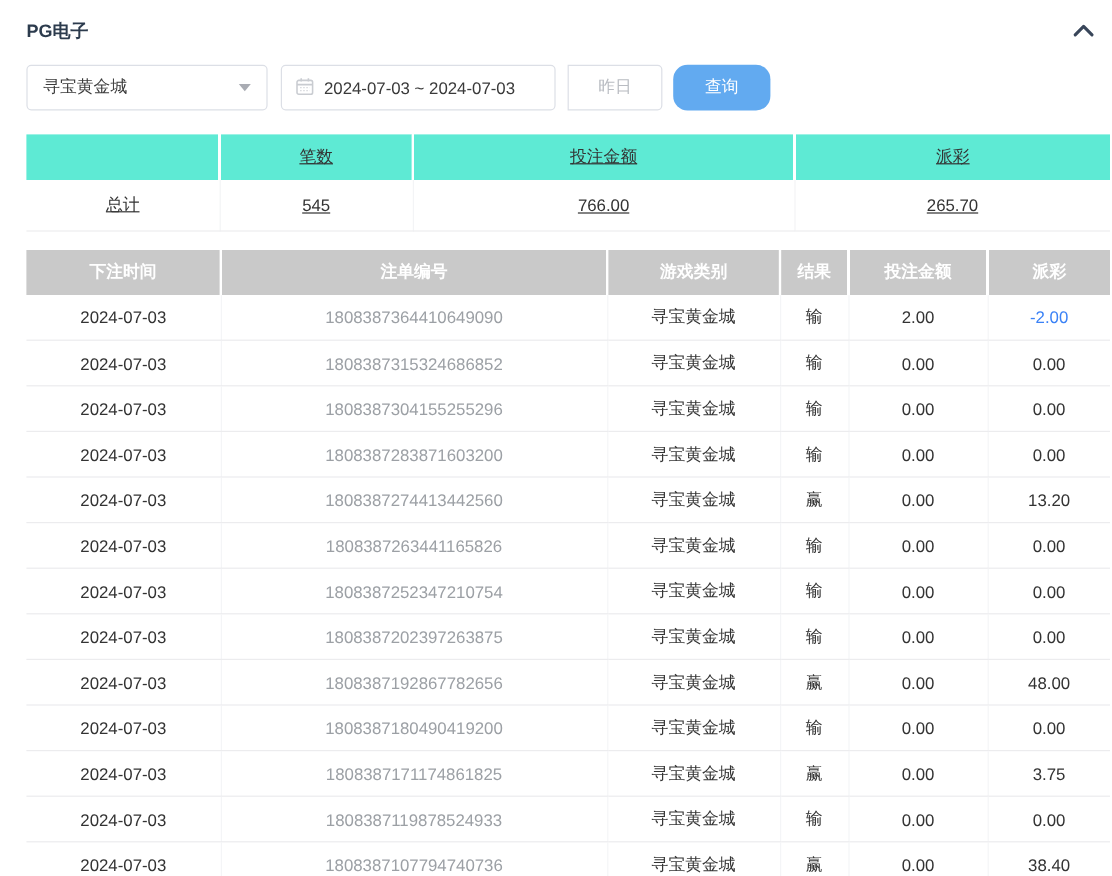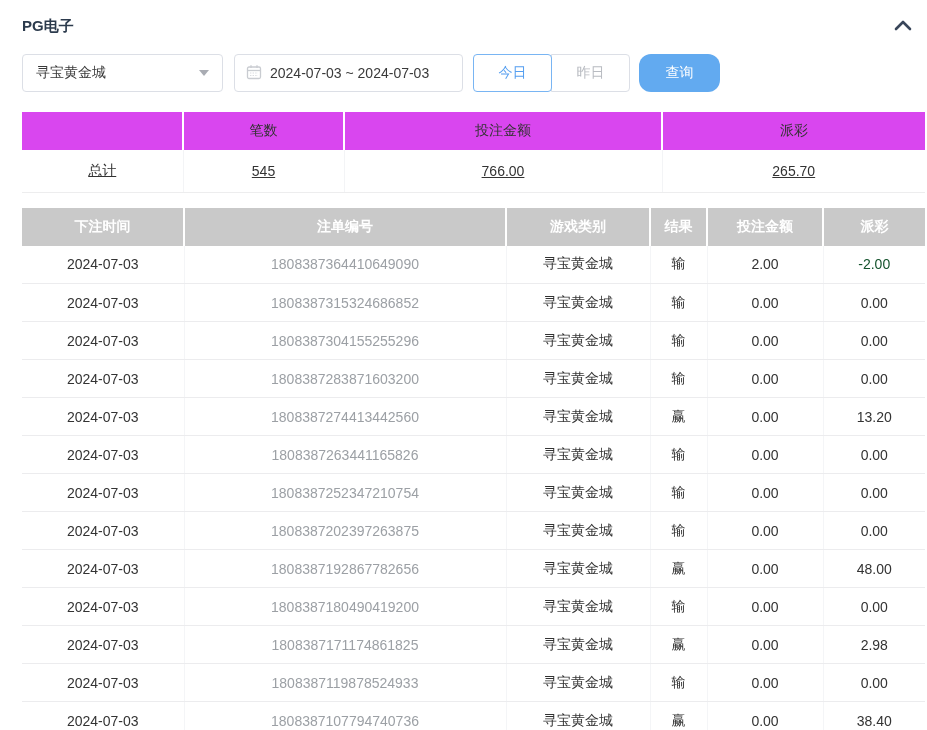--- a/index.html
+++ b/index.html
@@ -54,22 +54,23 @@
   .query-btn {
     margin-left: 9px; width: 81px; height: 38px;
     background: #62aaf0; color: #fff; border: none; border-radius: 12px;
     font-size: 14px; cursor: pointer; font-family: inherit;
   }
   table { border-collapse: collapse; table-layout: fixed; width: 903px; }
   td, th { text-align: center; font-size: 14px; font-weight: normal; overflow: hidden; white-space: nowrap; }
 
   .summary-table { margin-top: 20px; }
   .summary-table th {
-    background: #d946ef; height: 38px; color: #333;
+    background: #5eead4; height: 38px; color: #333;
     border-right: 2px solid #fff;
+    text-decoration: underline;
   }
   .summary-table th:last-child { border-right: none; }
   .summary-table td {
     height: 42px; background: #fff; color: #333;
     border-right: 1px solid #f3f4f6; border-bottom: 1px solid #ededee; text-decoration: underline;
   }
   .summary-table td:last-child { border-right: none; }
 
   .records-table { margin-top: 15px; }
   .records-table th {
@@ -77,21 +78,21 @@
     border-right: 2px solid #fff;
     text-align: center;
   }
   .records-table th:last-child { border-right: none; }
   .records-table td {
     height: 38px; color: #333;
     border-right: 1px solid #f4f5f7; border-bottom: 1px solid #ececee;
   }
   .records-table td:last-child { border-right: none; }
   .records-table td.bet-id { color: #9ca0a5; }
-  .records-table td.neg { color: #14532d; }
+  .records-table td.neg { color: #3b82f6; }
 </style>
 </head>
 <body>
 
 <div class="page">
   <div class="inner">
 
     <div class="header-row">
       <div class="page-title">PG电子</div>
       <button class="collapse-btn">
@@ -117,21 +118,20 @@
             <line x1="5" y1="1.2" x2="5" y2="4" stroke="#c9ccd1" stroke-width="1.3"></line>
             <line x1="11" y1="1.2" x2="11" y2="4" stroke="#c9ccd1" stroke-width="1.3"></line>
             <line x1="4" y1="9" x2="12" y2="9" stroke="#dadce0" stroke-width="1.1" stroke-dasharray="1.4 1.2"></line>
             <line x1="4" y1="11.5" x2="12" y2="11.5" stroke="#dadce0" stroke-width="1.1" stroke-dasharray="1.4 1.2"></line>
           </svg>
         </span>
         <span>2024-07-03 ~ 2024-07-03</span>
       </div>
 
       <div class="btn-group">
-        <button class="seg-btn active">今日</button>
         <button class="seg-btn">昨日</button>
       </div>
 
       <button class="query-btn">查询</button>
     </div>
 
     <table class="summary-table">
       <colgroup>
           <col style="width:161px">
           <col style="width:161px">
@@ -255,21 +255,21 @@
         <td>输</td>
         <td>0.00</td>
         <td>0.00</td>
       </tr>
           <tr>
         <td>2024-07-03</td>
         <td class="bet-id">1808387171174861825</td>
         <td>寻宝黄金城</td>
         <td>赢</td>
         <td>0.00</td>
-        <td>2.98</td>
+        <td>3.75</td>
       </tr>
           <tr>
         <td>2024-07-03</td>
         <td class="bet-id">1808387119878524933</td>
         <td>寻宝黄金城</td>
         <td>输</td>
         <td>0.00</td>
         <td>0.00</td>
       </tr>
           <tr>

